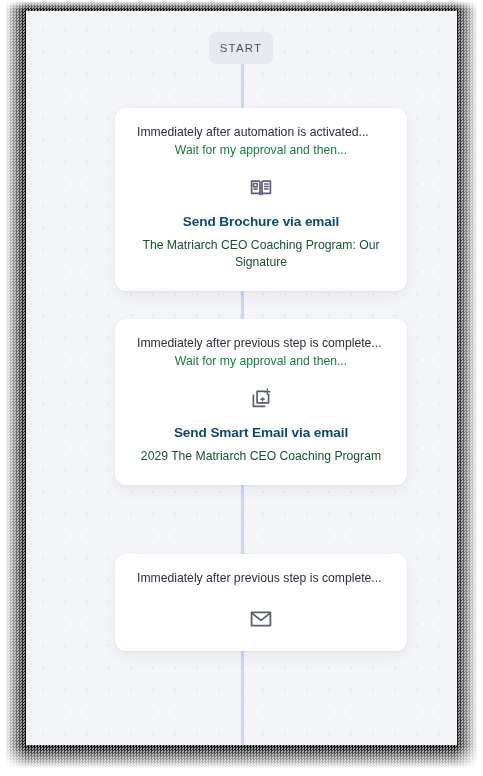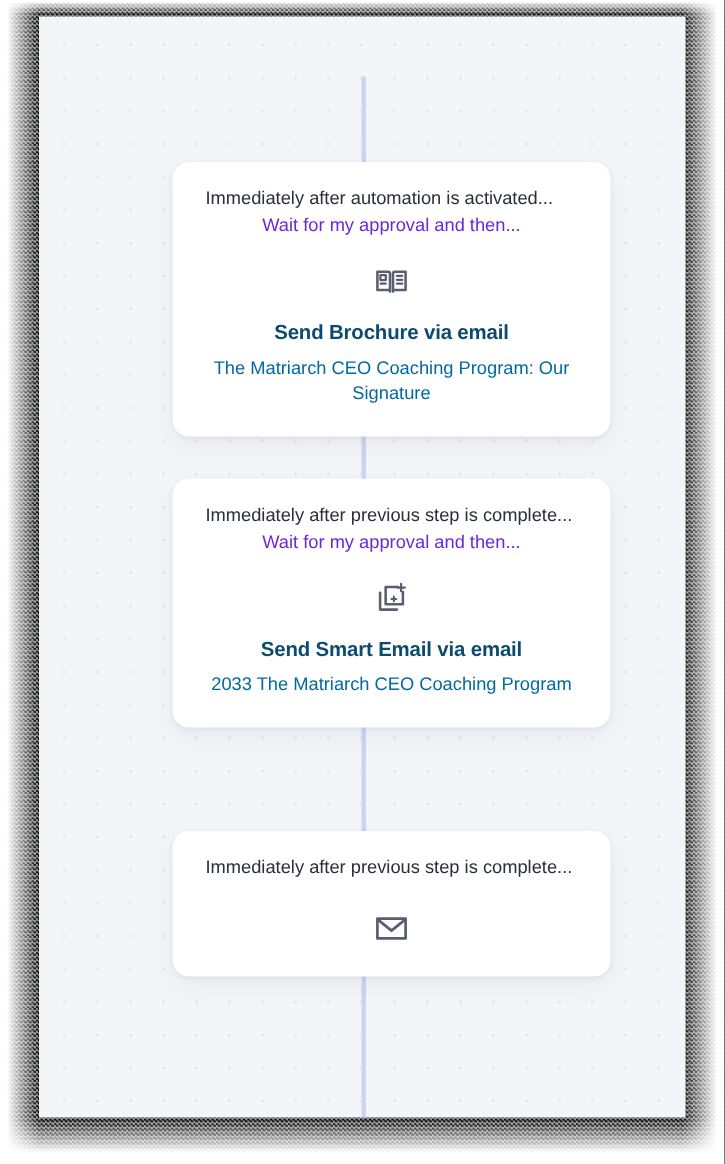--- a/index.html
+++ b/index.html
@@ -106,21 +106,21 @@
   .trigger-text {
     font-size: 12.2px;
     line-height: 17px;
     color: #2b2f3c;
     text-align: left;
     margin: 0 0 0 4px;
   }
   .approval-text {
     font-size: 12.2px;
     line-height: 17px;
-    color: #6d28d9;
+    color: #15803d;
     text-align: center;
     margin: 1px 0 0 0;
   }
 
   .icon-wrap {
     display: flex;
     justify-content: center;
     margin-top: 17px;
   }
   .icon-wrap.tight { margin-top: 20px; }
@@ -132,37 +132,40 @@
     font-size: 13.6px;
     font-weight: bold;
     color: #0c4a6e;
     letter-spacing: -0.1px;
   }
   .step-subtitle {
     margin: 8px 0 0 0;
     text-align: center;
     font-size: 12.2px;
     line-height: 17px;
-    color: #0369a1;
+    color: #14532d;
   }
 </style>
 </head>
 <body>
 
 <div class="frame">
   <div class="frame-fade-t"></div>
   <div class="frame-fade-b"></div>
   <div class="frame-fade-l"></div>
   <div class="frame-fade-r"></div>
 </div>
 
 <div class="canvas">
 
   <div class="connector"></div>
 
+  <div class="start-node">
+    <span>START</span>
+  </div>
 
   <div class="card card-1">
     <p class="trigger-text">Immediately after automation is activated...</p>
     <p class="approval-text">Wait for my approval and then...</p>
     <div class="icon-wrap">
       <span>
         <svg width="24" height="24" viewBox="0 0 24 24" fill="none" stroke="#5a5f70" stroke-width="1.7" stroke-linecap="round" stroke-linejoin="round">
           <path d="M2.6 5.1h7.2c.7 0 1.2.5 1.2 1.2v12.1c0-.6-.5-1.1-1.2-1.1H2.6V5.1z"></path>
           <path d="M21.4 5.1h-7.2c-.7 0-1.2.5-1.2 1.2v12.1c0-.6.5-1.1 1.2-1.1h7.2V5.1z"></path>
           <rect x="4.6" y="7.4" width="3.6" height="3.3" stroke-width="1.5"></rect>
@@ -181,21 +184,21 @@
       <span>
         <svg width="24" height="24" viewBox="0 0 24 24" fill="none" stroke="#5a5f70" stroke-width="1.7" stroke-linecap="round" stroke-linejoin="round">
           <path d="M16.4 4.3H8.1v11.5h11.5V7.6"></path>
           <path d="M15.6 19.4H4.4V8.2"></path>
           <path d="M18.4 2.2v5M15.9 4.7h5" stroke-width="1.5"></path>
           <path d="M13.6 10.7v3.2M12 12.3h3.2" stroke-width="1.4"></path>
         </svg>
       </span>
     </div>
     <p class="step-title">Send Smart Email via email</p>
-    <p class="step-subtitle">2033 The Matriarch CEO Coaching Program</p>
+    <p class="step-subtitle">2029 The Matriarch CEO Coaching Program</p>
   </div>
 
   <div class="card card-3">
     <p class="trigger-text">Immediately after previous step is complete...</p>
     <div class="icon-wrap tight">
       <span>
         <svg width="24" height="24" viewBox="0 0 24 24" fill="none" stroke="#5a5f70" stroke-width="1.8" stroke-linecap="round" stroke-linejoin="round">
           <rect x="2.6" y="5.4" width="18.8" height="13.2"></rect>
           <path d="M2.9 6.1l9.1 7.3 9.1-7.3"></path>
         </svg>

